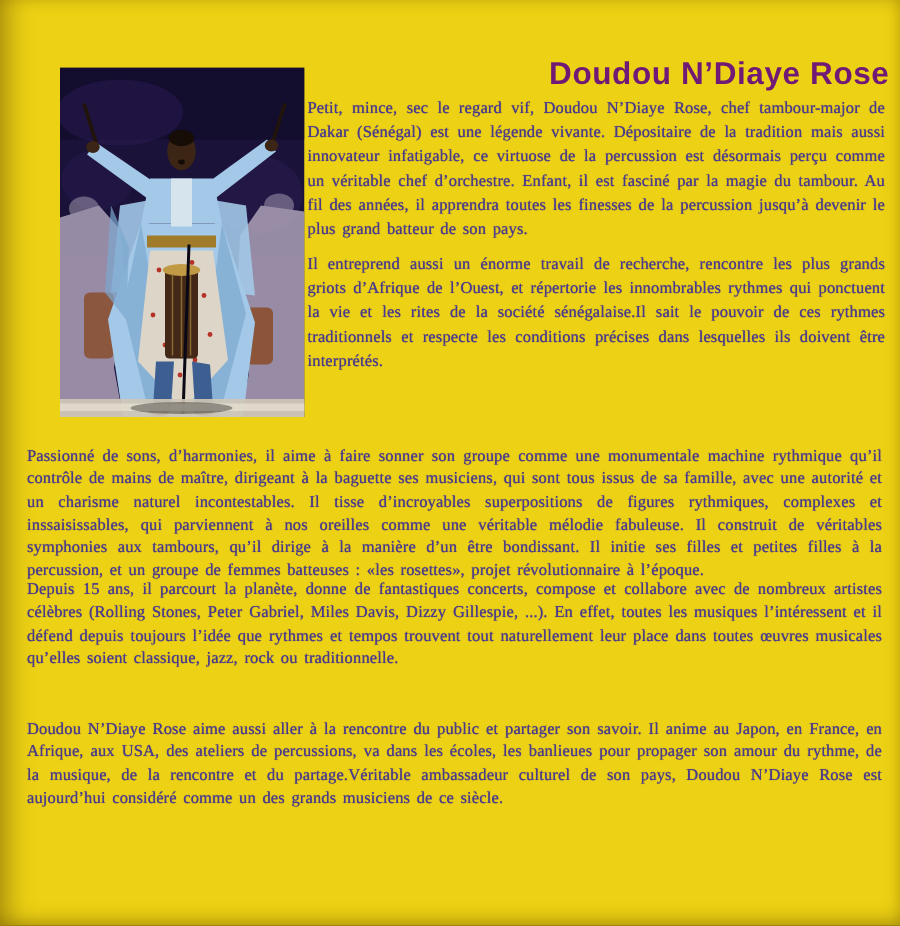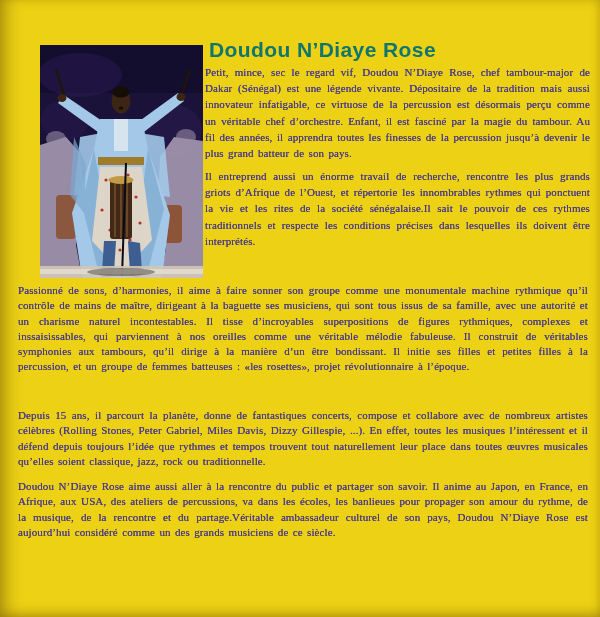--- a/index.html
+++ b/index.html
@@ -54,22 +54,22 @@
     text-align: justify;
     font-size: 11px;
     letter-spacing: 0.1px;
     word-spacing: 1.5px;
     font-family: Liberation Serif, serif;
   }
   p.col { left: 205px; width: 385px; line-height: 16.2px; }
   p.wide { left: 18px; width: 570px; line-height: 15.3px; }
   #p1 { top: 64px; }
   #p2 { top: 168px; }
-  #p3 { top: 283px; }
-  #p4 { top: 408px; }
+  #p3 { top: 297px; }
+  #p4 { top: 386px; }
   #p5 { top: 479px; }
 </style>
 </head>
 <body>
 
 <div class="scan" style="background: rgb(237, 209, 20);">
 
   <figure class="photo">
     <svg viewBox="0 0 163 233" preserveAspectRatio="none">
 
@@ -156,21 +156,21 @@
 
       <g>
         <rect x="0" y="221" width="163" height="12" opacity="0.92" fill="#cfc5b6"></rect>
         <rect x="0" y="224" width="163" height="5" fill="#e2dccd" opacity="0.9"></rect>
         <ellipse cx="81" cy="227" rx="34" ry="4" fill="rgba(0,0,0,0.35)"></ellipse>
       </g>
 
     </svg>
   </figure>
 
-  <h1 class="title" style="color: #0f766e;">Doudou N’Diaye Rose</h1>
+  <h1 class="title" style="color: #701a75; text-align: right;">Doudou N’Diaye Rose</h1>
 
   <p class="para col" id="p1" style="color: rgb(74, 59, 140); text-shadow: rgb(74, 59, 140) 0px 0px 0.6px;">Petit, mince, sec le regard vif, Doudou N’Diaye Rose, chef tambour-major de Dakar (Sénégal) est une légende vivante. Dépositaire de la tradition mais aussi innovateur infatigable, ce virtuose de la percussion est désormais perçu comme un véritable chef d’orchestre. Enfant, il est fasciné par la magie du tambour. Au fil des années, il apprendra toutes les finesses de la percussion jusqu’à devenir le plus grand batteur de son pays.</p>
   <p class="para col" id="p2" style="color: rgb(74, 59, 140); text-shadow: rgb(74, 59, 140) 0px 0px 0.6px;">Il entreprend aussi un énorme travail de recherche, rencontre les plus grands griots d’Afrique de l’Ouest, et répertorie les innombrables rythmes qui ponctuent la vie et les rites de la société sénégalaise.Il sait le pouvoir de ces rythmes traditionnels et respecte les conditions précises dans lesquelles ils doivent être interprétés.</p>
   <p class="para wide" id="p3" style="color: rgb(74, 59, 140); text-shadow: rgb(74, 59, 140) 0px 0px 0.6px;">Passionné de sons, d’harmonies, il aime à faire sonner son groupe comme une monumentale machine rythmique qu’il contrôle de mains de maître, dirigeant à la baguette ses musiciens, qui sont tous issus de sa famille, avec une autorité et un charisme naturel incontestables. Il tisse d’incroyables superpositions de figures rythmiques, complexes et inssaisissables, qui parviennent à nos oreilles comme une véritable mélodie fabuleuse. Il construit de véritables symphonies aux tambours, qu’il dirige à la manière d’un être bondissant. Il initie ses filles et petites filles à la percussion, et un groupe de femmes batteuses : «les rosettes», projet révolutionnaire à l’époque.</p>
   <p class="para wide" id="p4" style="color: rgb(74, 59, 140); text-shadow: rgb(74, 59, 140) 0px 0px 0.6px;">Depuis 15 ans, il parcourt la planète, donne de fantastiques concerts, compose et collabore avec de nombreux artistes célèbres (Rolling Stones, Peter Gabriel, Miles Davis, Dizzy Gillespie, ...). En effet, toutes les musiques l’intéressent et il défend depuis toujours l’idée que rythmes et tempos trouvent tout naturellement leur place dans toutes œuvres musicales qu’elles soient classique, jazz, rock ou traditionnelle.</p>
   <p class="para wide" id="p5" style="color: rgb(74, 59, 140); text-shadow: rgb(74, 59, 140) 0px 0px 0.6px;">Doudou N’Diaye Rose aime aussi aller à la rencontre du public et partager son savoir. Il anime au Japon, en France, en Afrique, aux USA, des ateliers de percussions, va dans les écoles, les banlieues pour propager son amour du rythme, de la musique, de la rencontre et du partage.Véritable ambassadeur culturel de son pays, Doudou N’Diaye Rose est aujourd’hui considéré comme un des grands musiciens de ce siècle.</p>
 
 </div>
 
 </body></html>

